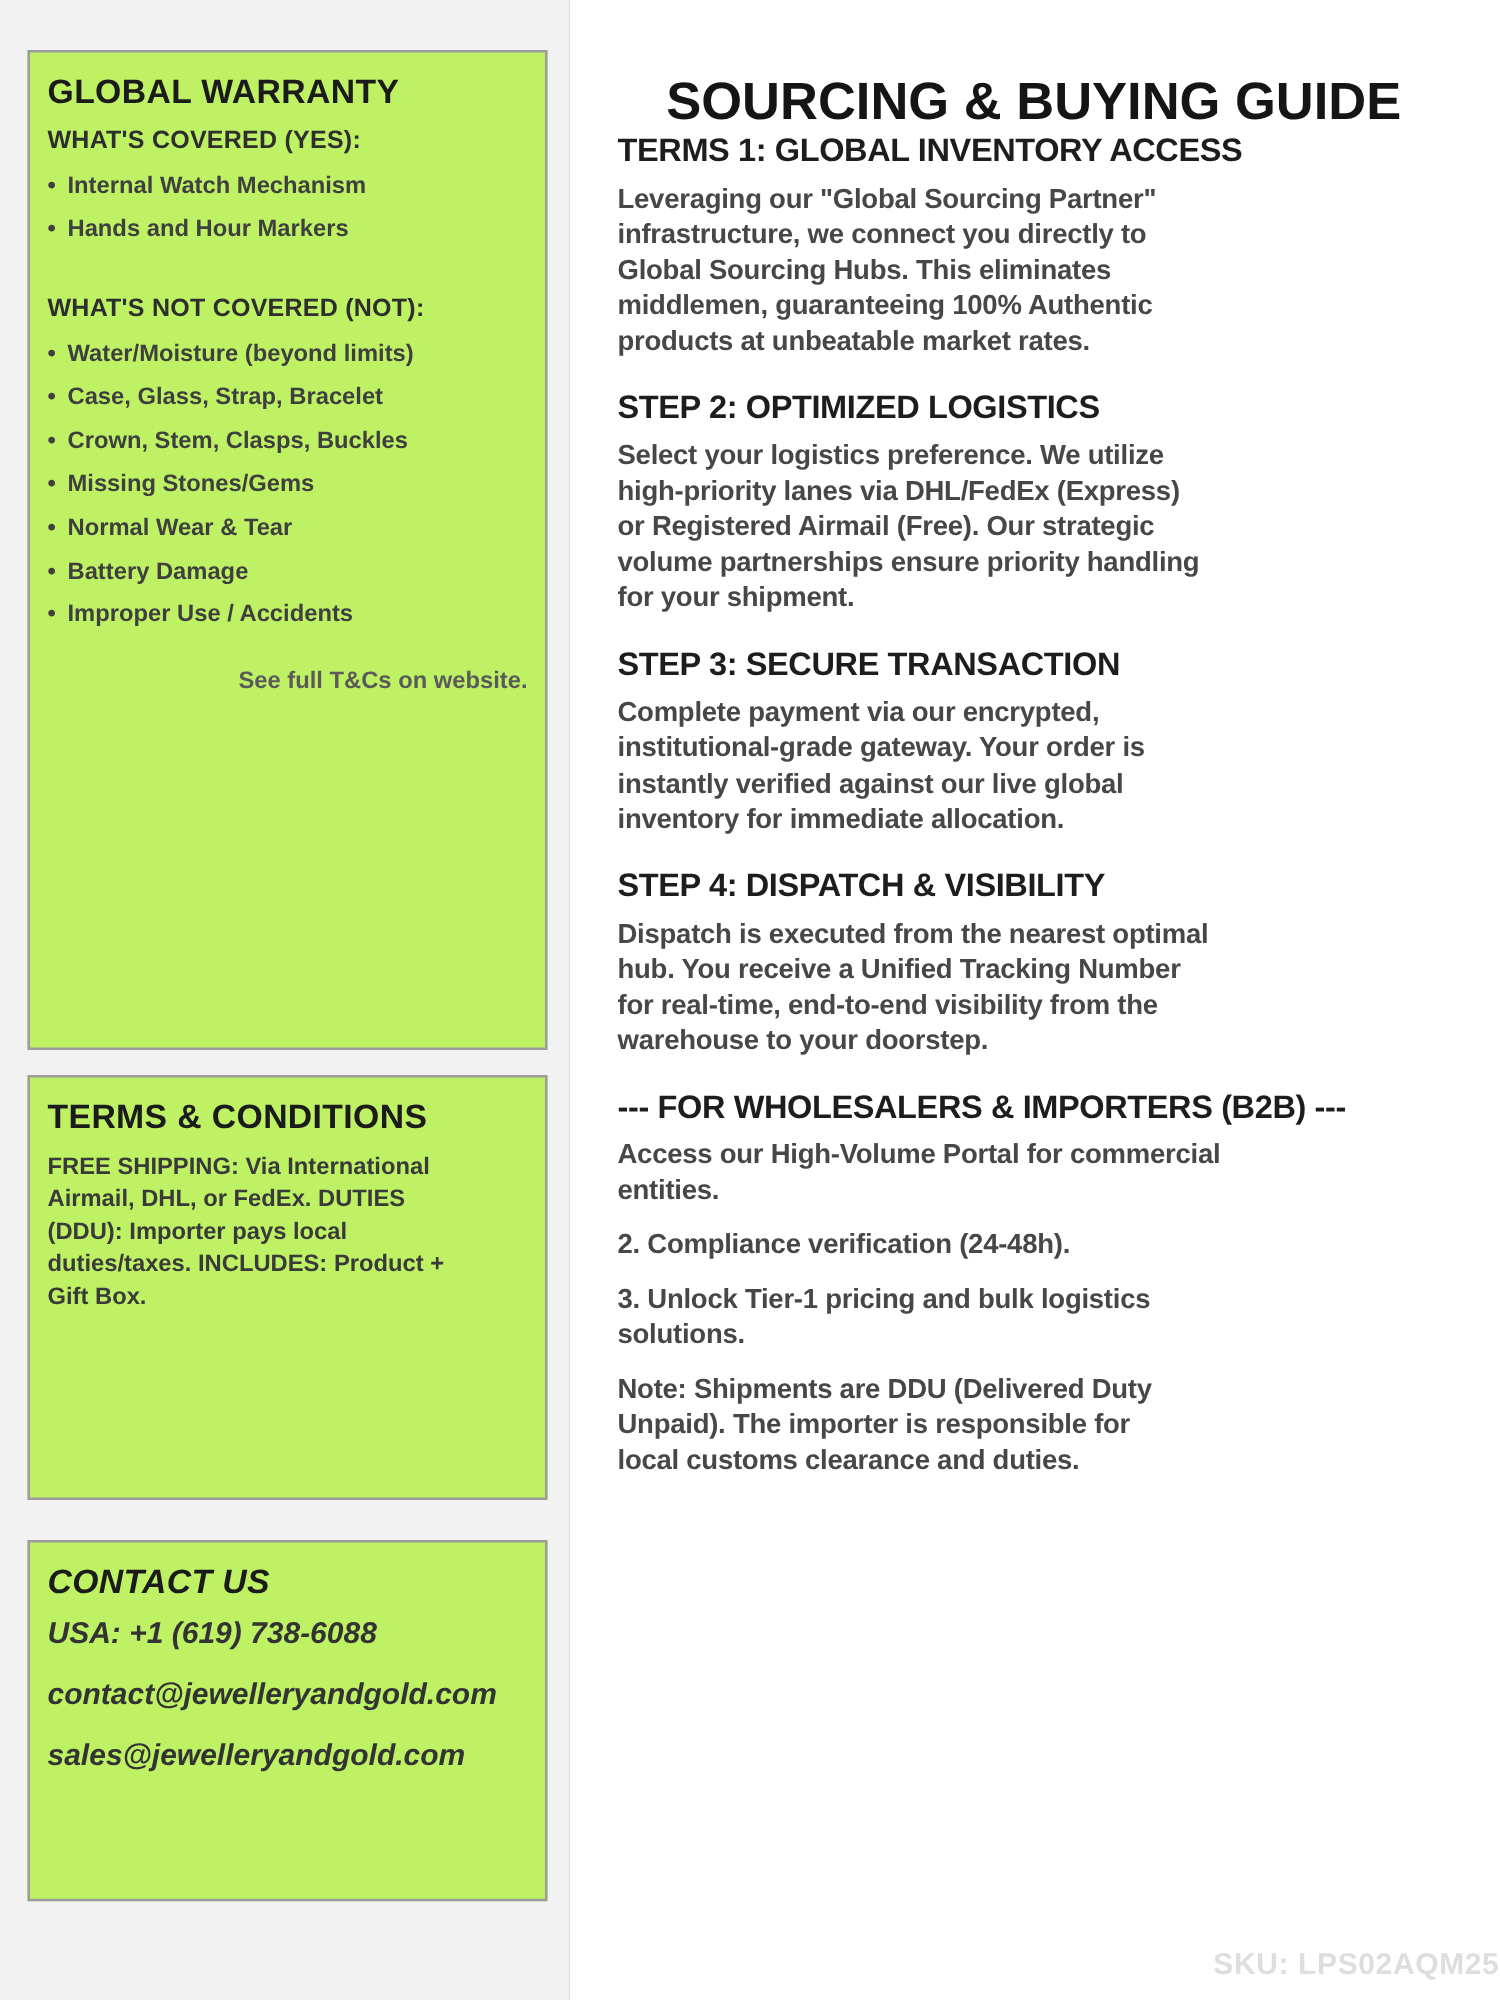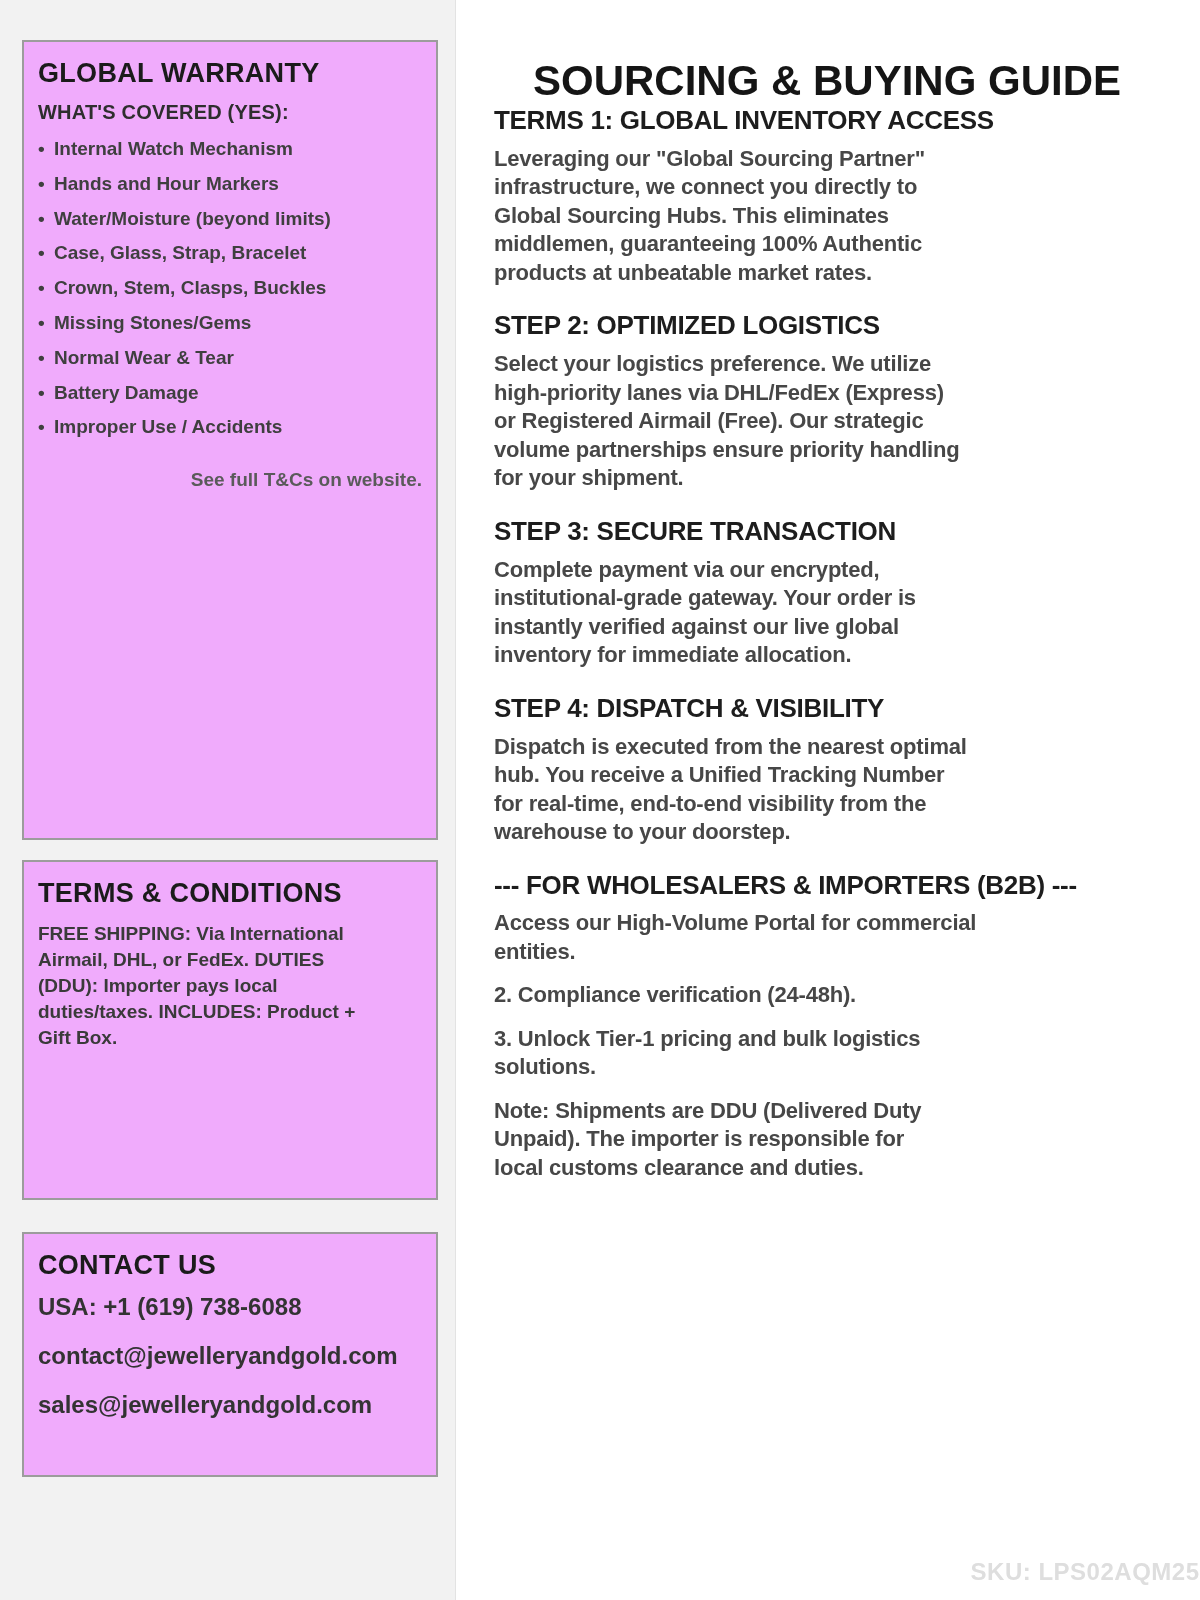--- a/index.html
+++ b/index.html
@@ -21,25 +21,25 @@
     width: 456px;
     height: 100%;
     background: #f2f2f2;
     border-right: 1px solid #e3e3e3;
   }
   .box {
     margin-left: 22px;
     width: 416px;
     border: 2px solid #9c9c9c;
     padding: 16px 14px 14px 14px;
-    background: #f0abfc;
+    background: #bef264;
   }
   .box-warranty { margin-top: 40px; height: 800px; }
   .box-terms    { margin-top: 20px; height: 340px; }
-  .box-contact  { margin-top: 32px; height: 245px; }
+  .box-contact  { margin-top: 32px; height: 289px; font-style: italic; }
 
   .box h2 {
     font-size: 27px;
     font-weight: 800;
     color: #1b1b1b;
     letter-spacing: 0.3px;
     margin-bottom: 12px;
   }
   .sub-heading {
     font-size: 20px;
@@ -140,20 +140,21 @@
 
   <aside class="sidebar">
 
     <section class="box box-warranty">
       <h2>GLOBAL WARRANTY</h2>
       <div class="sub-heading">WHAT'S COVERED (YES):</div>
       <ul class="bullet-list">
         <li>Internal Watch Mechanism</li>
         <li>Hands and Hour Markers</li>
       </ul>
+      <div class="sub-heading gap-before">WHAT'S NOT COVERED (NOT):</div>
       <ul class="bullet-list">
         <li>Water/Moisture (beyond limits)</li>
         <li>Case, Glass, Strap, Bracelet</li>
         <li>Crown, Stem, Clasps, Buckles</li>
         <li>Missing Stones/Gems</li>
         <li>Normal Wear &amp; Tear</li>
         <li>Battery Damage</li>
         <li>Improper Use / Accidents</li>
       </ul>
       <p class="footnote">See full T&amp;Cs on website.</p>

